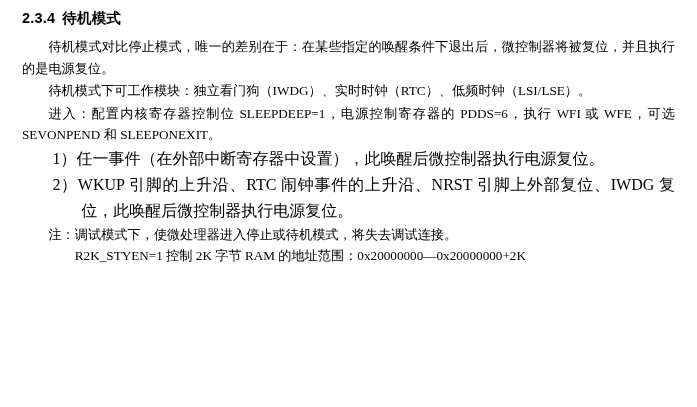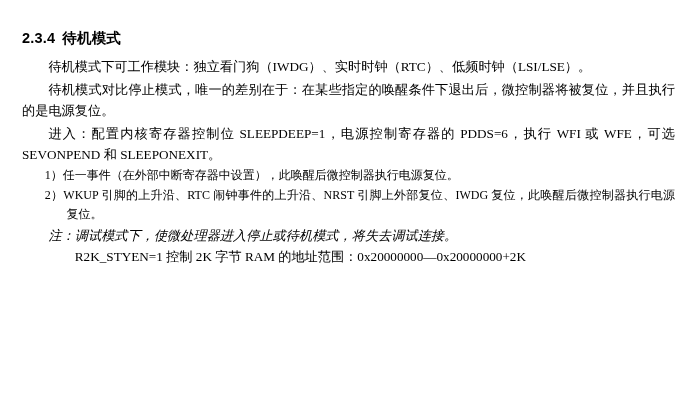--- a/index.html
+++ b/index.html
@@ -13,21 +13,20 @@
     font-family: "Liberation Serif", serif;
     color: #000000;
     overflow: hidden;
   }
   .page {
     width: 697px;
     height: 303px;
     box-sizing: border-box;
     padding: 10px 22px 0 22px;
     position: relative;
-    margin-top: 20px;
   }
   .heading {
     font-family: "Liberation Sans", sans-serif;
     font-weight: bold;
     font-size: 14.5px;
     letter-spacing: 0.2px;
     margin: 0 0 9px 0;
     line-height: 1.2;
   }
   .heading .num {
@@ -36,29 +35,28 @@
   p.body {
     margin: 0 0 1px 0;
     font-size: 13.2px;
     line-height: 1.62;
     text-align: justify;
     text-justify: inter-ideograph;
   }
   .ind2 { text-indent: 2em; }
   .list-item {
     margin: 0;
-    font-size: 12px;
+    font-size: 16px;
     line-height: 1.62;
     text-align: justify;
     text-justify: inter-ideograph;
     padding-left: 3.7em;
     text-indent: -1.8em;
   }
   .note {
-    font-style: italic;
     font-size: 13.2px;
     line-height: 1.62;
     margin: 0;
     text-indent: 2em;
   }
   .note-line {
     font-size: 13.2px;
     line-height: 1.62;
     margin: 0;
     padding-left: 4em;
@@ -67,23 +65,23 @@
 </style>
 </head>
 <body>
 
 <div class="page">
 
   <h2 class="heading">
     <span class="num">2.3.4</span><span>待机模式</span>
   </h2>
 
+  <p class="body ind2">待机模式对比停止模式，唯一的差别在于：在某些指定的唤醒条件下退出后，微控制器将被复位，并且执行的是电源复位。</p>
+
   <p class="body ind2">待机模式下可工作模块：独立看门狗（IWDG）、实时时钟（RTC）、低频时钟（LSI/LSE）。</p>
-
-  <p class="body ind2">待机模式对比停止模式，唯一的差别在于：在某些指定的唤醒条件下退出后，微控制器将被复位，并且执行的是电源复位。</p>
 
   <p class="body ind2">进入：配置内核寄存器控制位 SLEEPDEEP=1，电源控制寄存器的 PDDS=6，执行 WFI 或 WFE，可选 SEVONPEND 和 SLEEPONEXIT。</p>
 
 
   <p class="list-item">1）任一事件（在外部中断寄存器中设置），此唤醒后微控制器执行电源复位。</p>
 
   <p class="list-item">2）WKUP 引脚的上升沿、RTC 闹钟事件的上升沿、NRST 引脚上外部复位、IWDG 复位，此唤醒后微控制器执行电源复位。</p>
 
 
   <p class="note">

